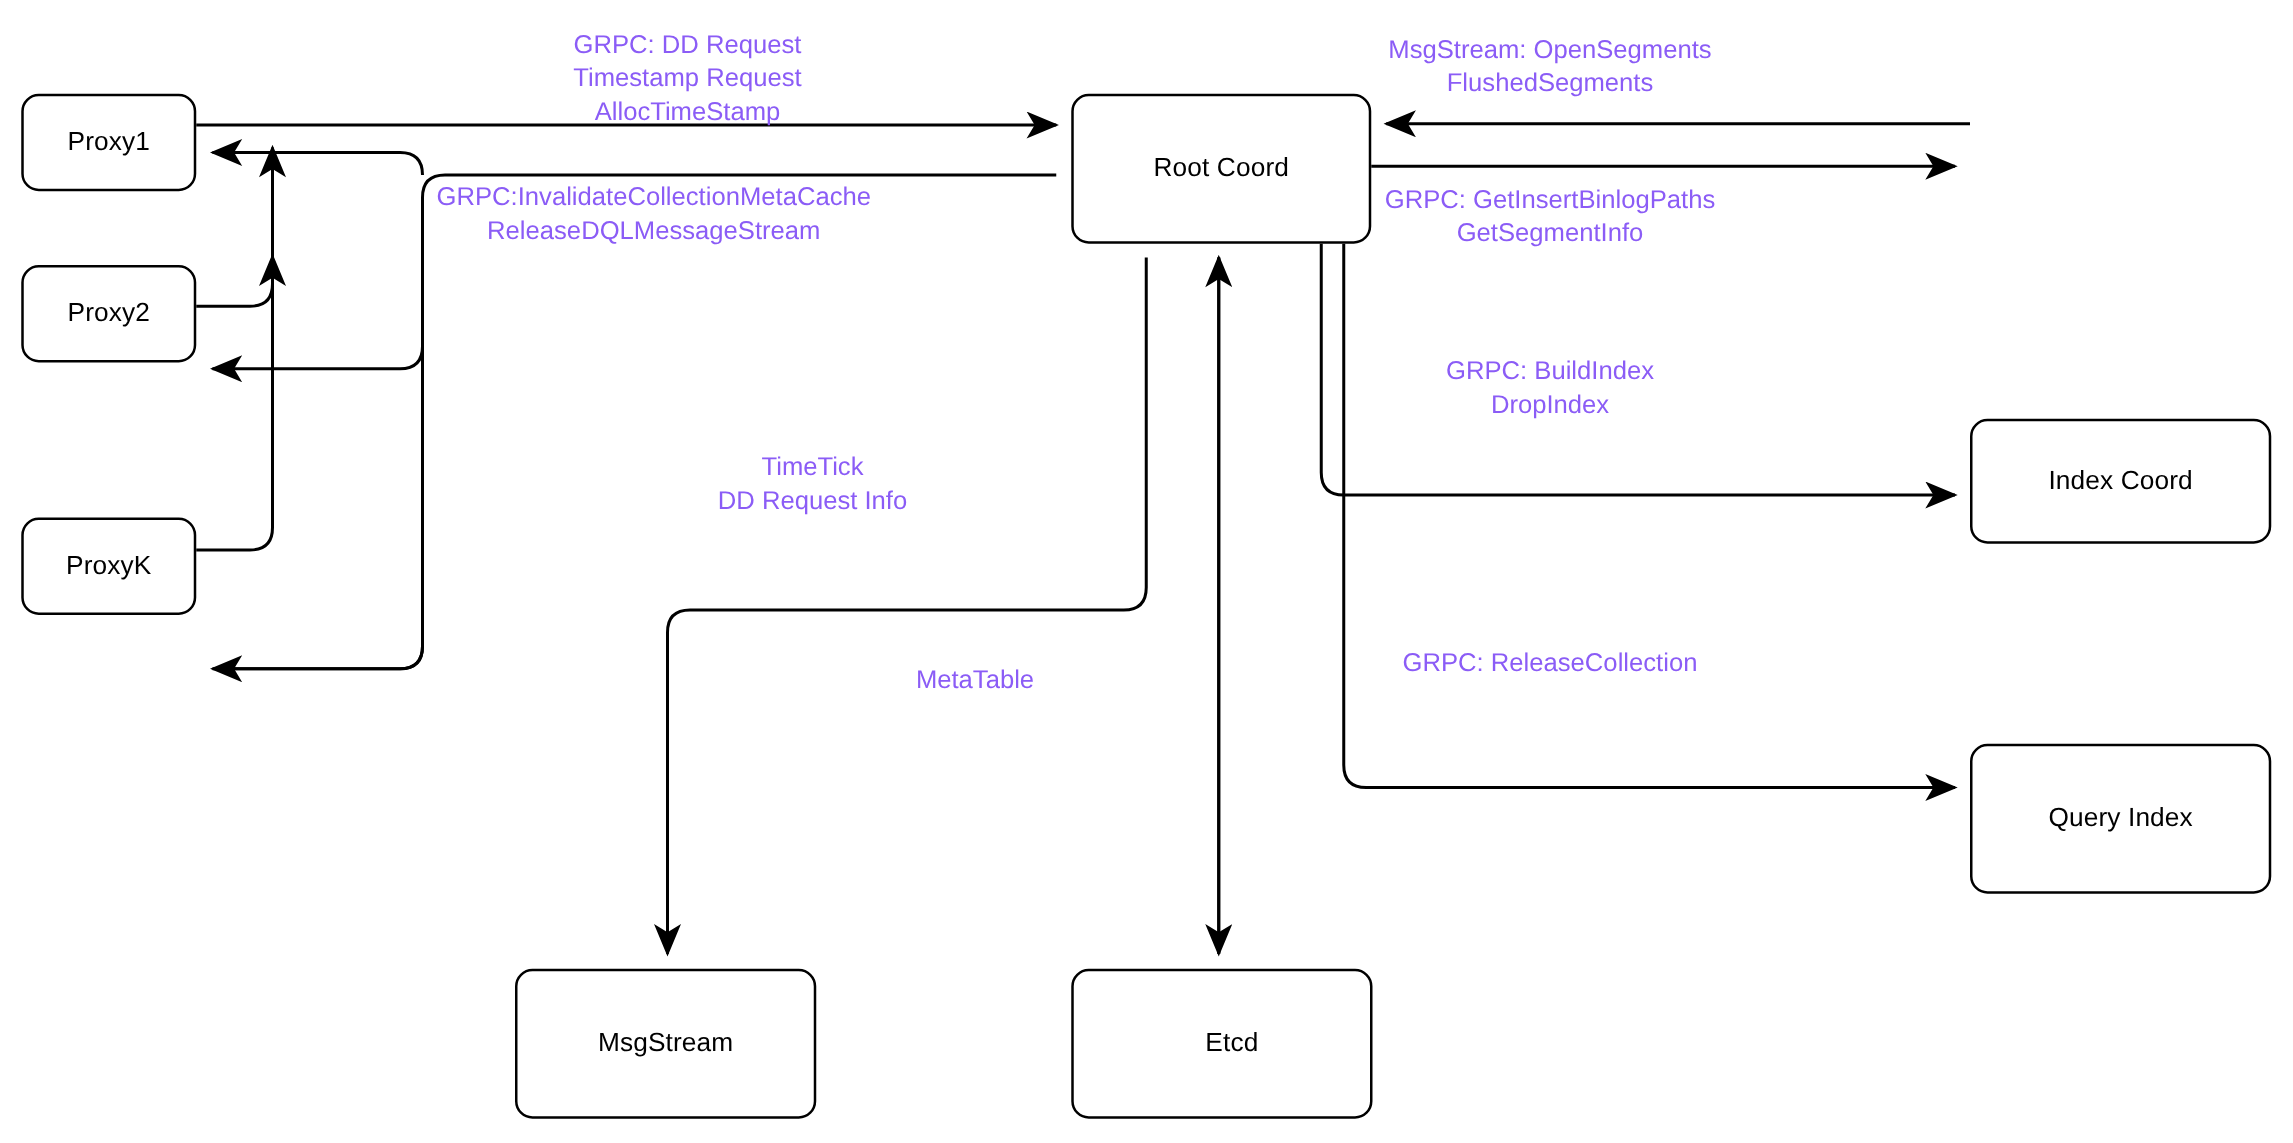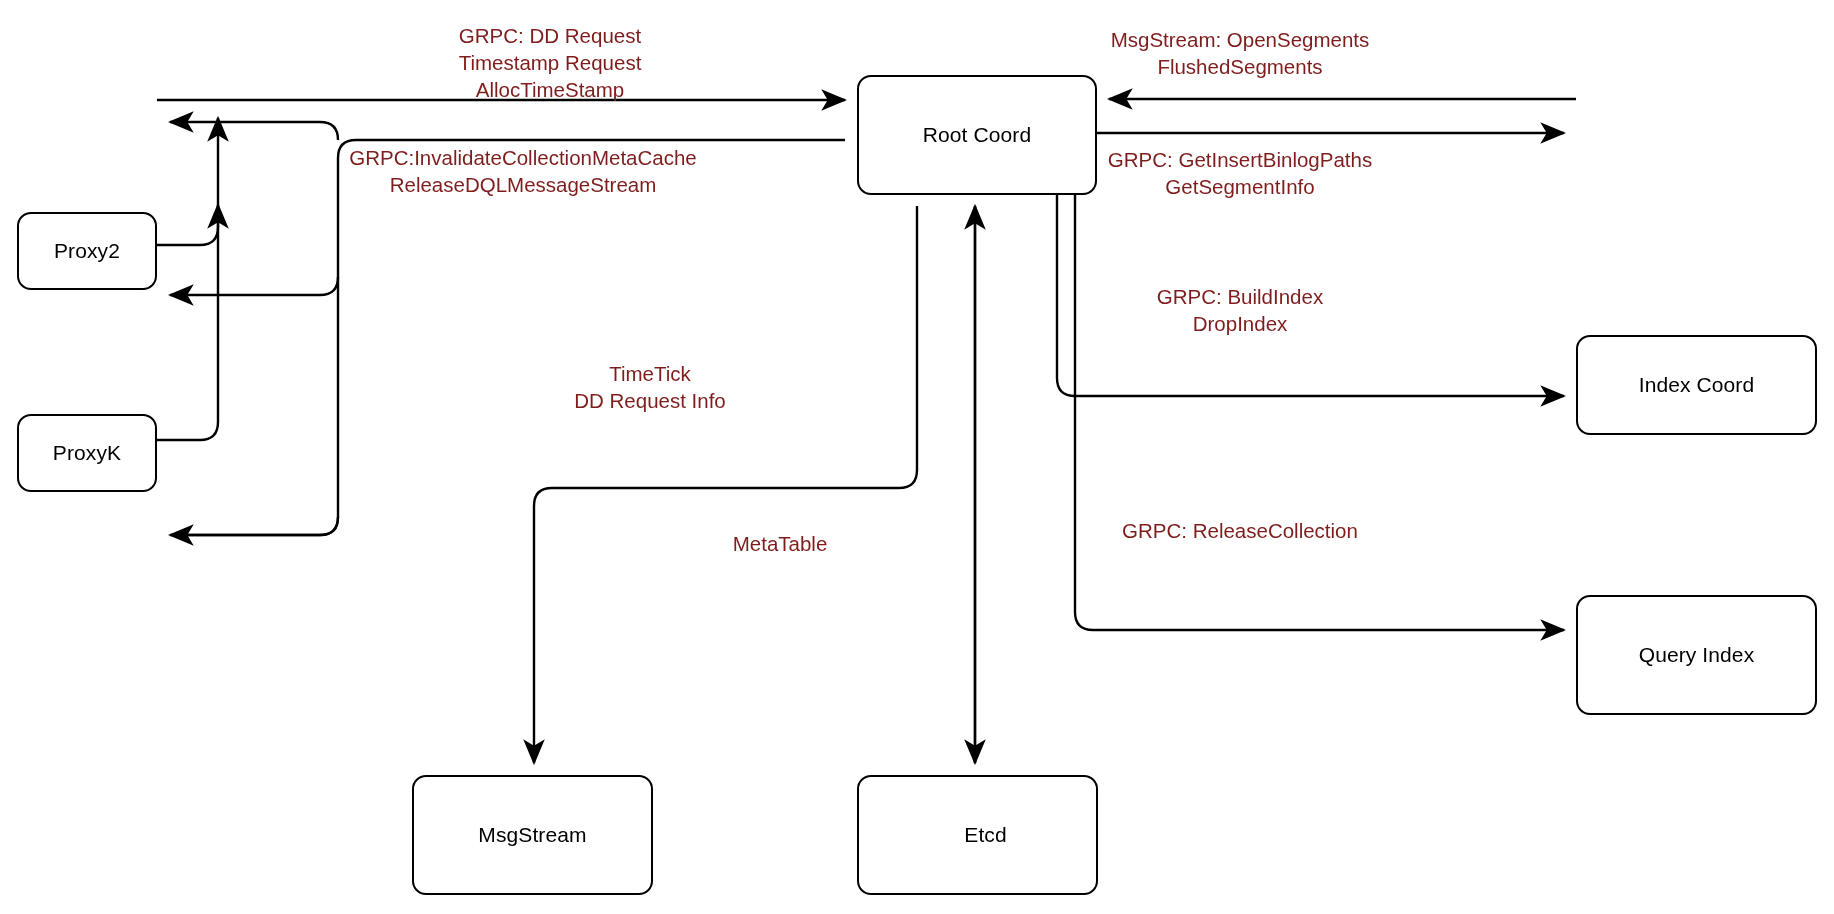--- a/index.html
+++ b/index.html
@@ -39,21 +39,21 @@
     font-family: "Liberation Sans", sans-serif;
     letter-spacing: 0.1px;
     z-index: 5;
   }
   .node span {
     pointer-events: none;
     white-space: nowrap;
   }
   .edge-label {
     position: absolute;
-    color: #7f1d1d;
+    color: #8b5cf6;
     font-size: 20.5px;
     line-height: 27px;
     font-family: "Liberation Sans", sans-serif;
     white-space: pre;
     z-index: 6;
   }
   .edge-label.center { text-align: center; }
 </style>
 </head>
 <body>
@@ -93,20 +93,23 @@
 
       <path d="M 917 206 L 917 470 Q 917 488 899 488 L 552 488 Q 534 488 534 506 L 534 763" marker-end="url(#arrow)"></path>
 
       <path d="M 975 763 L 975 206" marker-end="url(#arrow)"></path>
 
       <path d="M 975 206 L 975 763" marker-end="url(#arrow)"></path>
 
     </g>
   </svg>
 
+  <div class="node" id="node-proxy1" style="left: 17px; top: 75px; width: 140px; height: 78px;">
+    <span>Proxy1</span>
+  </div>
   <div class="node" id="node-proxy2" style="left: 17px; top: 212px; width: 140px; height: 78px;">
     <span>Proxy2</span>
   </div>
   <div class="node" id="node-proxyk" style="left: 17px; top: 414px; width: 140px; height: 78px;">
     <span>ProxyK</span>
   </div>
   <div class="node" id="node-rootcoord" style="left: 857px; top: 75px; width: 240px; height: 120px;">
     <span>Root Coord</span>
   </div>
   <div class="node" id="node-indexcoord" style="left: 1576px; top: 335px; width: 241px; height: 100px;">

